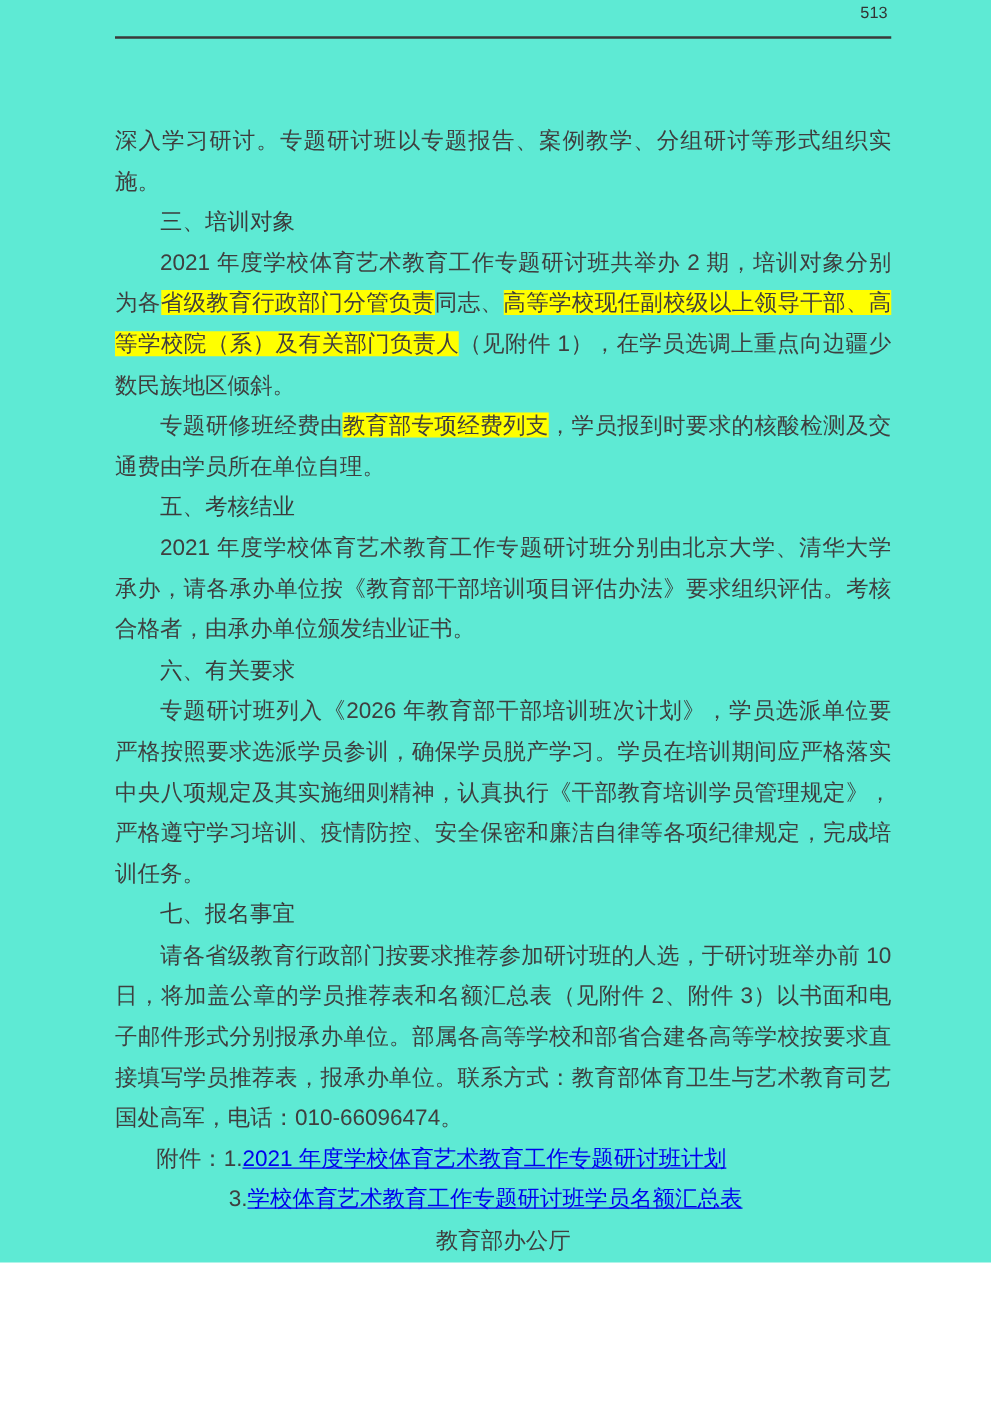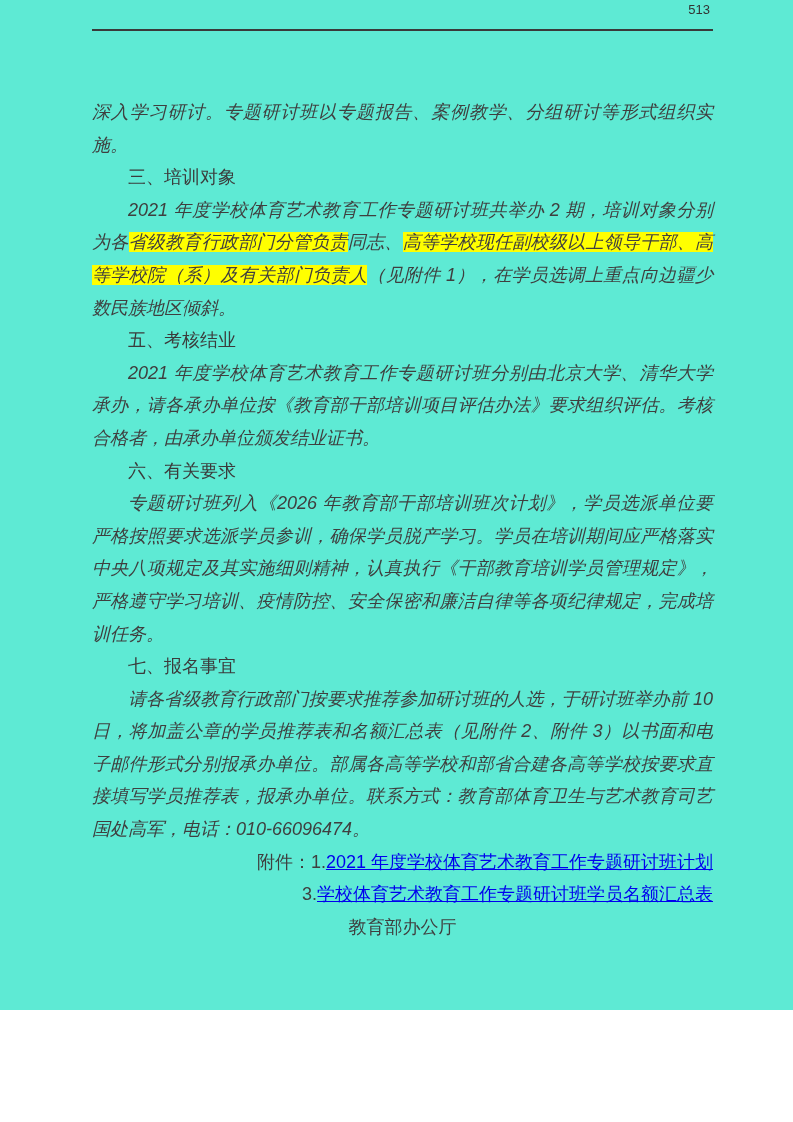--- a/index.html
+++ b/index.html
@@ -17,44 +17,45 @@
   .rule {
     position: absolute; top: 29px; left: 92px; width: 621px;
     border-top: 2px solid #3a3a3a; height: 0;
   }
 
   .content {
     position: absolute; top: 96px; left: 92px; width: 621px;
     font-size: 18px; line-height: 32.6px; color: #3f3f3f;
     text-align: justify;
   }
-  .para { margin: 0; font-style: italic; }
+  .para { margin: 0; }
   .para.indent { text-indent: 2em; }
   .heading { margin: 0; font-weight: normal; text-indent: 2em; color: #3b3b3b; }
   .hl { background: #ffff00; }
 
-  .att-line { margin: 0; padding-left: 91px; text-align: right; }
+  .att-line { margin: 0; padding-left: 91px; text-align: left; }
   .att-line.first { padding-left: 33px; }
   .att-num { color: #3f3f3f; }
   a.att-link { color: #0000ee; text-decoration: underline; cursor: pointer; }
 
   .signature { margin: 0; text-align: center; color: #3f3f3f; }
 </style>
 </head>
 <body>
 
 <div class="page">
   <div class="page-number">513</div>
   <div class="rule"></div>
 
   <div class="content">
     <div id="doc-body">
         <div class="para"><span>深入学习研讨。专题研讨班以专题报告、案例教学、分组研讨等形式组织实施。</span></div>
         <div class="heading"><span>三、培训对象</span></div>
         <div class="para indent"><span>2021 年度学校体育艺术教育工作专题研讨班共举办 2 期，培训对象分别为各</span><span class="hl">省级教育行政部门分管负责</span><span>同志、</span><span class="hl">高等学校现任副校级以上领导干部、高等学校院（系）及有关部门负责人</span><span>（见附件 1），在学员选调上重点向边疆少数民族地区倾斜。</span></div>
+        <div class="para indent"><span>专题研修班经费由</span><span class="hl">教育部专项经费列支</span><span>，学员报到时要求的核酸检测及交通费由学员所在单位自理。</span></div>
         <div class="heading"><span>五、考核结业</span></div>
         <div class="para indent"><span>2021 年度学校体育艺术教育工作专题研讨班分别由北京大学、清华大学承办，请各承办单位按《教育部干部培训项目评估办法》要求组织评估。考核合格者，由承办单位颁发结业证书。</span></div>
         <div class="heading"><span>六、有关要求</span></div>
         <div class="para indent"><span>专题研讨班列入《2026 年教育部干部培训班次计划》，学员选派单位要严格按照要求选派学员参训，确保学员脱产学习。学员在培训期间应严格落实中央八项规定及其实施细则精神，认真执行《干部教育培训学员管理规定》，严格遵守学习培训、疫情防控、安全保密和廉洁自律等各项纪律规定，完成培训任务。</span></div>
         <div class="heading"><span>七、报名事宜</span></div>
         <div class="para indent"><span>请各省级教育行政部门按要求推荐参加研讨班的人选，于研讨班举办前 10 日，将加盖公章的学员推荐表和名额汇总表（见附件 2、附件 3）以书面和电子邮件形式分别报承办单位。部属各高等学校和部省合建各高等学校按要求直接填写学员推荐表，报承办单位。联系方式：教育部体育卫生与艺术教育司艺国处高军，电话：010-66096474。</span></div>
       </div>
     <div id="attachments">
         <div class="att-line first"><span>附件：</span><span class="att-num">1.</span><a class="att-link" href="#">2021 年度学校体育艺术教育工作专题研讨班计划</a></div>
         <div class="att-line"><span class="att-num">3.</span><a class="att-link" href="#">学校体育艺术教育工作专题研讨班学员名额汇总表</a></div>

